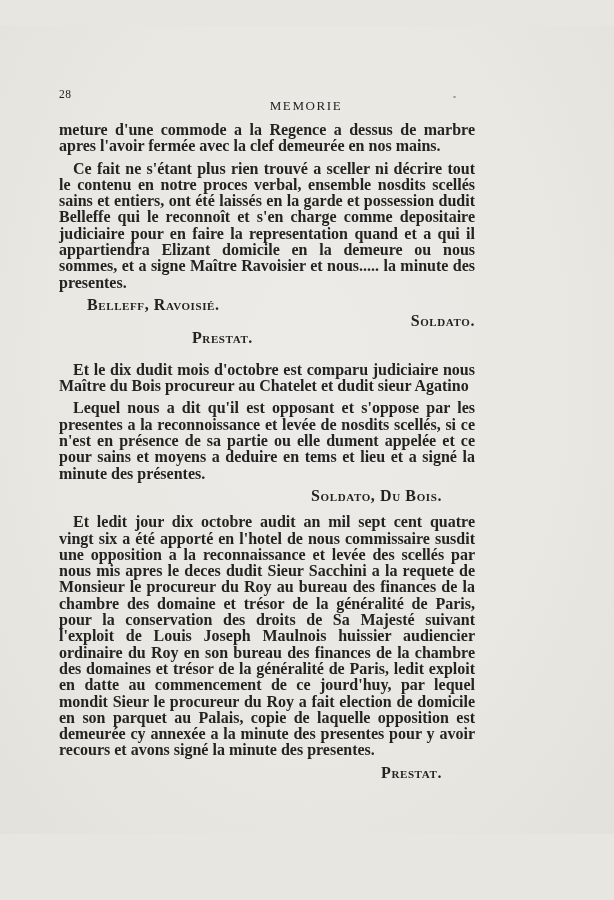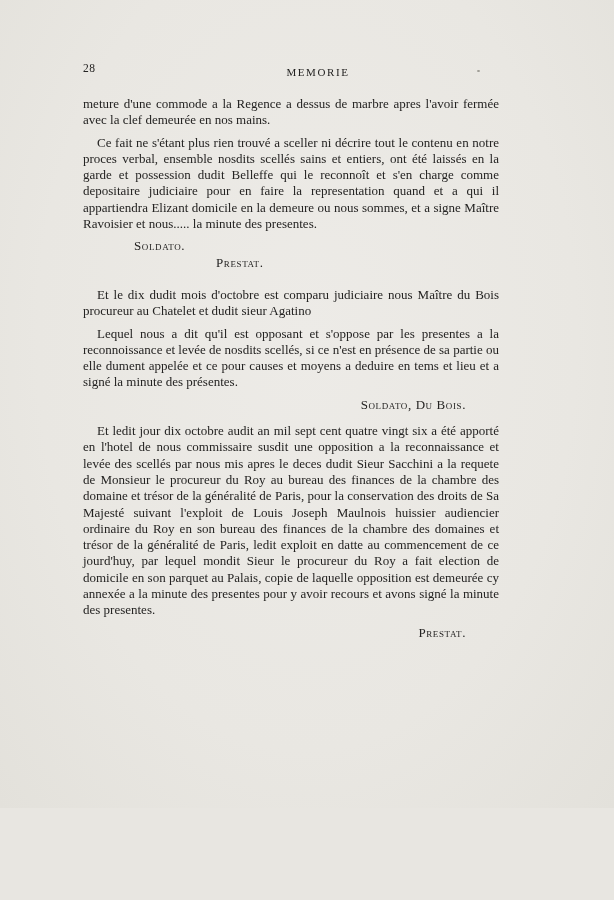--- a/index.html
+++ b/index.html
@@ -6,61 +6,63 @@
   body {
     width: 614px; height: 900px;
     font-family: "Liberation Serif", "DejaVu Serif", serif;
     color: #242322;
     background: #e8e6e1;
   }
   .page {
     position: relative;
     width: 614px; height: 808px;
     box-sizing: border-box;
-    padding: 62px 61px 0 83px;
+    padding: 62px 61px 0 59px;
     background: radial-gradient(ellipse at 50% 42%, #edebe7 0%, #e9e7e2 62%, #e3e1db 100%);
     overflow: hidden;
+    margin-top: 26px;
   }
   .running-head {
     position: relative;
     height: 15px;
     margin-bottom: 19px;
   }
   .page-number {
     position: absolute; left: 0; top: 0;
     font-size: 11.5px; letter-spacing: 0.5px;
   }
   .running-title {
-    position: absolute; left: 50%; top: 4px;
+    position: absolute; left: 50%; top: 10px;
     transform: translateX(-50%);
-    font-size: 11px; letter-spacing: 1.6px;
+    font-size: 13px; letter-spacing: 1.6px;
   }
   .scan-speck {
     position: absolute; left: 394px; top: 8px;
     width: 3px; height: 2px; border-radius: 50%;
     background: #8a877f; opacity: .8;
   }
   .text-block {
     width: 416px;
-    font-size: 13px;
+    font-size: 16px;
     line-height: 16.3px;
+    font-weight: bold;
   }
   .text-block p {
     margin: 0 0 6px 0;
     text-align: justify;
   }
   p.indent { text-indent: 14px; }
   p.noindent { text-indent: 0; }
   .sig {
     font-variant: small-caps;
     letter-spacing: 0.6px;
     line-height: 16.3px;
   }
   .sig-1 { padding-left: 28px; }
-  .sig-2 { padding-left: 51px; }
+  .sig-2 { padding-left: 51px; text-align: right; }
   .sig-3 { padding-left: 133px; }
   .sig-right { text-align: right; padding-right: 33px; }
   .gap-md { margin-top: 10px !important; }
   .gap-lg { margin-top: 16px !important; }
   .gap-xl { margin-top: 18px !important; }
   .sig-block { margin-bottom: 0; }
 </style>
 </head>
 <body>
 
@@ -69,25 +71,26 @@
   <header class="running-head">
     <span class="page-number">28</span>
     <span class="running-title">MEMORIE</span>
     <span class="scan-speck"></span>
   </header>
 
   <main class="text-block">
     <p class="noindent">meture d'une commode a la Regence a dessus de marbre apres l'avoir fermée avec la clef demeurée en nos mains.</p>
     <p class="indent">Ce fait ne s'étant plus rien trouvé a sceller ni décrire tout le contenu en notre proces verbal, ensemble nosdits scellés sains et entiers, ont été laissés en la garde et possession dudit Belleffe qui le reconnoît et s'en charge comme depositaire judiciaire pour en faire la representation quand et a qui il appartiendra Elizant domicile en la demeure ou nous sommes, et a signe Maître Ravoisier et nous..... la minute des presentes.</p>
 
+    <div class="sig sig-1 sig-block">Belleff, Ravoisié.</div>
     <div class="sig sig-2 sig-block">Soldato.</div>
     <div class="sig sig-3 sig-block">Prestat.</div>
 
     <p class="indent gap-lg">Et le dix dudit mois d'octobre est comparu judiciaire nous Maître du Bois procureur au Chatelet et dudit sieur Agatino</p>
-    <p class="indent">Lequel nous a dit qu'il est opposant et s'oppose par les presentes a la reconnoissance et levée de nosdits scellés, si ce n'est en présence de sa partie ou elle dument appelée et ce pour causes et moyens a deduire en tems et lieu et a signé la minute des présentes.</p>
+    <p class="indent">Lequel nous a dit qu'il est opposant et s'oppose par les presentes a la reconnoissance et levée de nosdits scellés, si ce n'est en présence de sa partie ou elle dument appelée et ce pour sains et moyens a deduire en tems et lieu et a signé la minute des présentes.</p>
 
     <div class="sig sig-right sig-block">Soldato, Du Bois.</div>
 
     <p class="indent gap-md">Et ledit jour dix octobre audit an mil sept cent quatre vingt six a été apporté en l'hotel de nous commissaire susdit une opposition a la reconnaissance et levée des scellés par nous mis apres le deces dudit Sieur Sacchini a la requete de Monsieur le procureur du Roy au bureau des finances de la chambre des domaine et trésor de la généralité de Paris, pour la conservation des droits de Sa Majesté suivant l'exploit de Louis Joseph Maulnois huissier audiencier ordinaire du Roy en son bureau des finances de la chambre des domaines et trésor de la généralité de Paris, ledit exploit en datte au commencement de ce jourd'huy, par lequel mondit Sieur le procureur du Roy a fait election de domicile en son parquet au Palais, copie de laquelle opposition est demeurée cy annexée a la minute des presentes pour y avoir recours et avons signé la minute des presentes.</p>
 
     <div class="sig sig-right sig-block">Prestat.</div>
 
   </main>
 
 </div>

